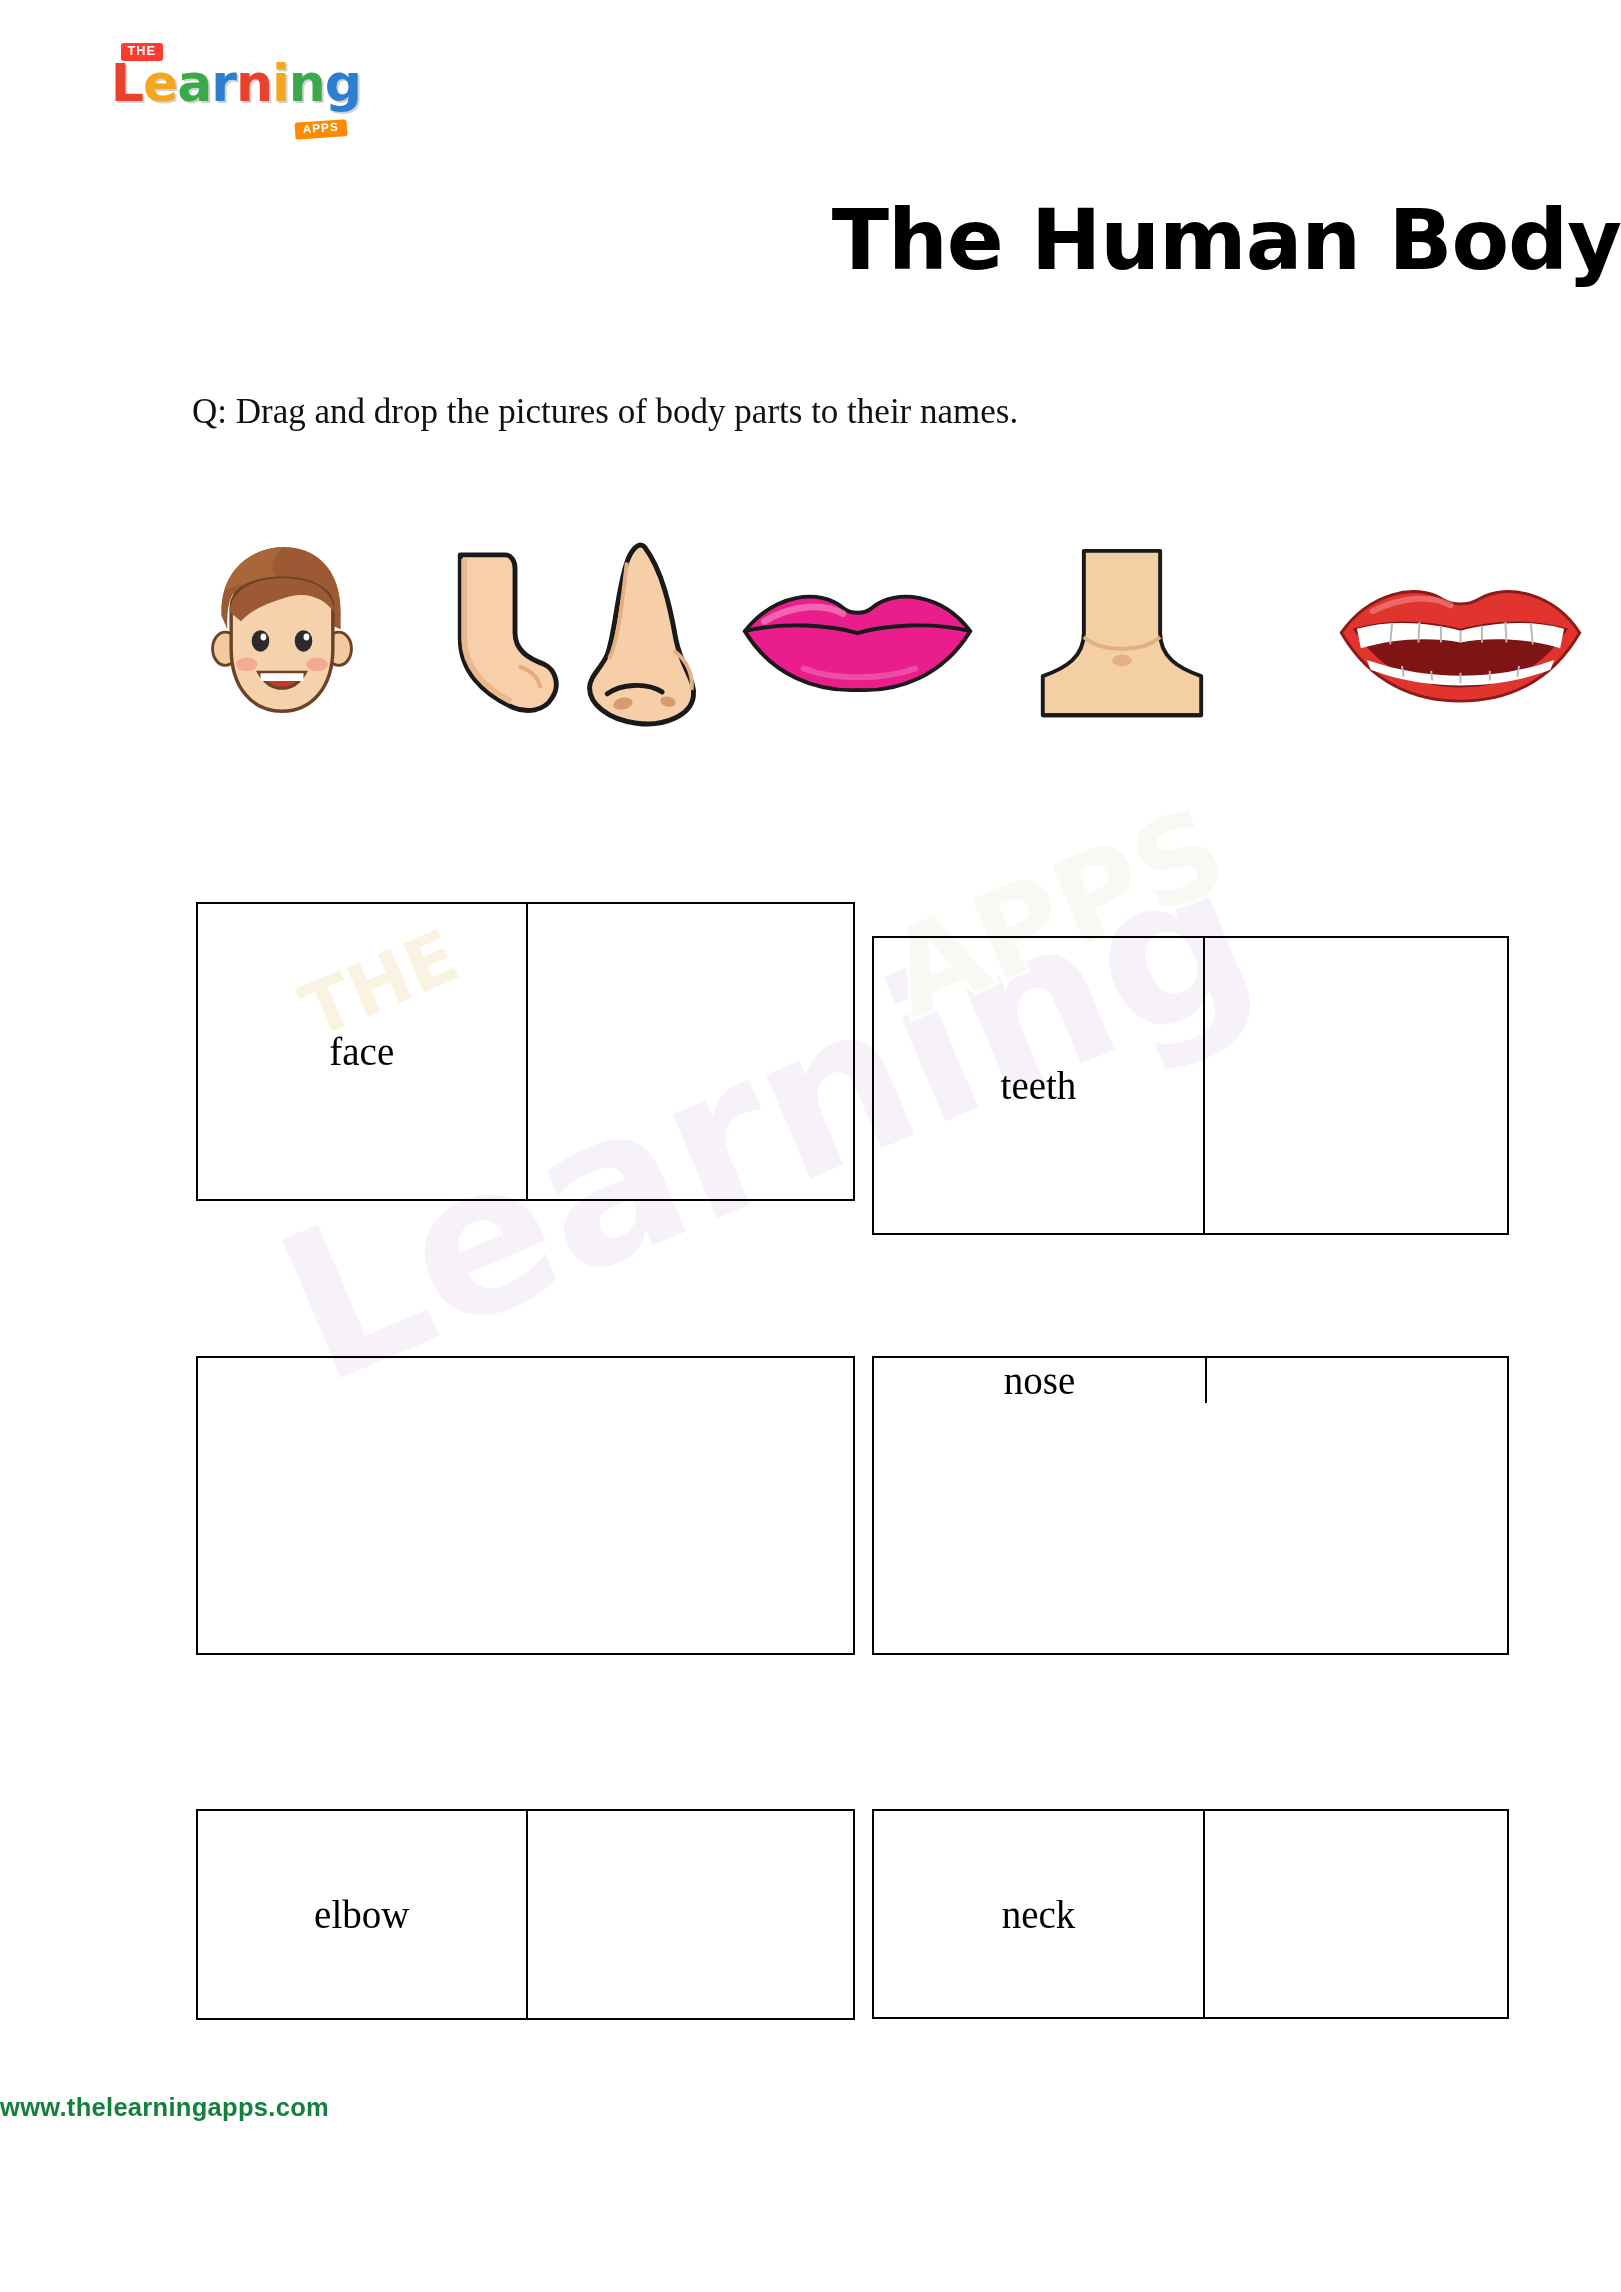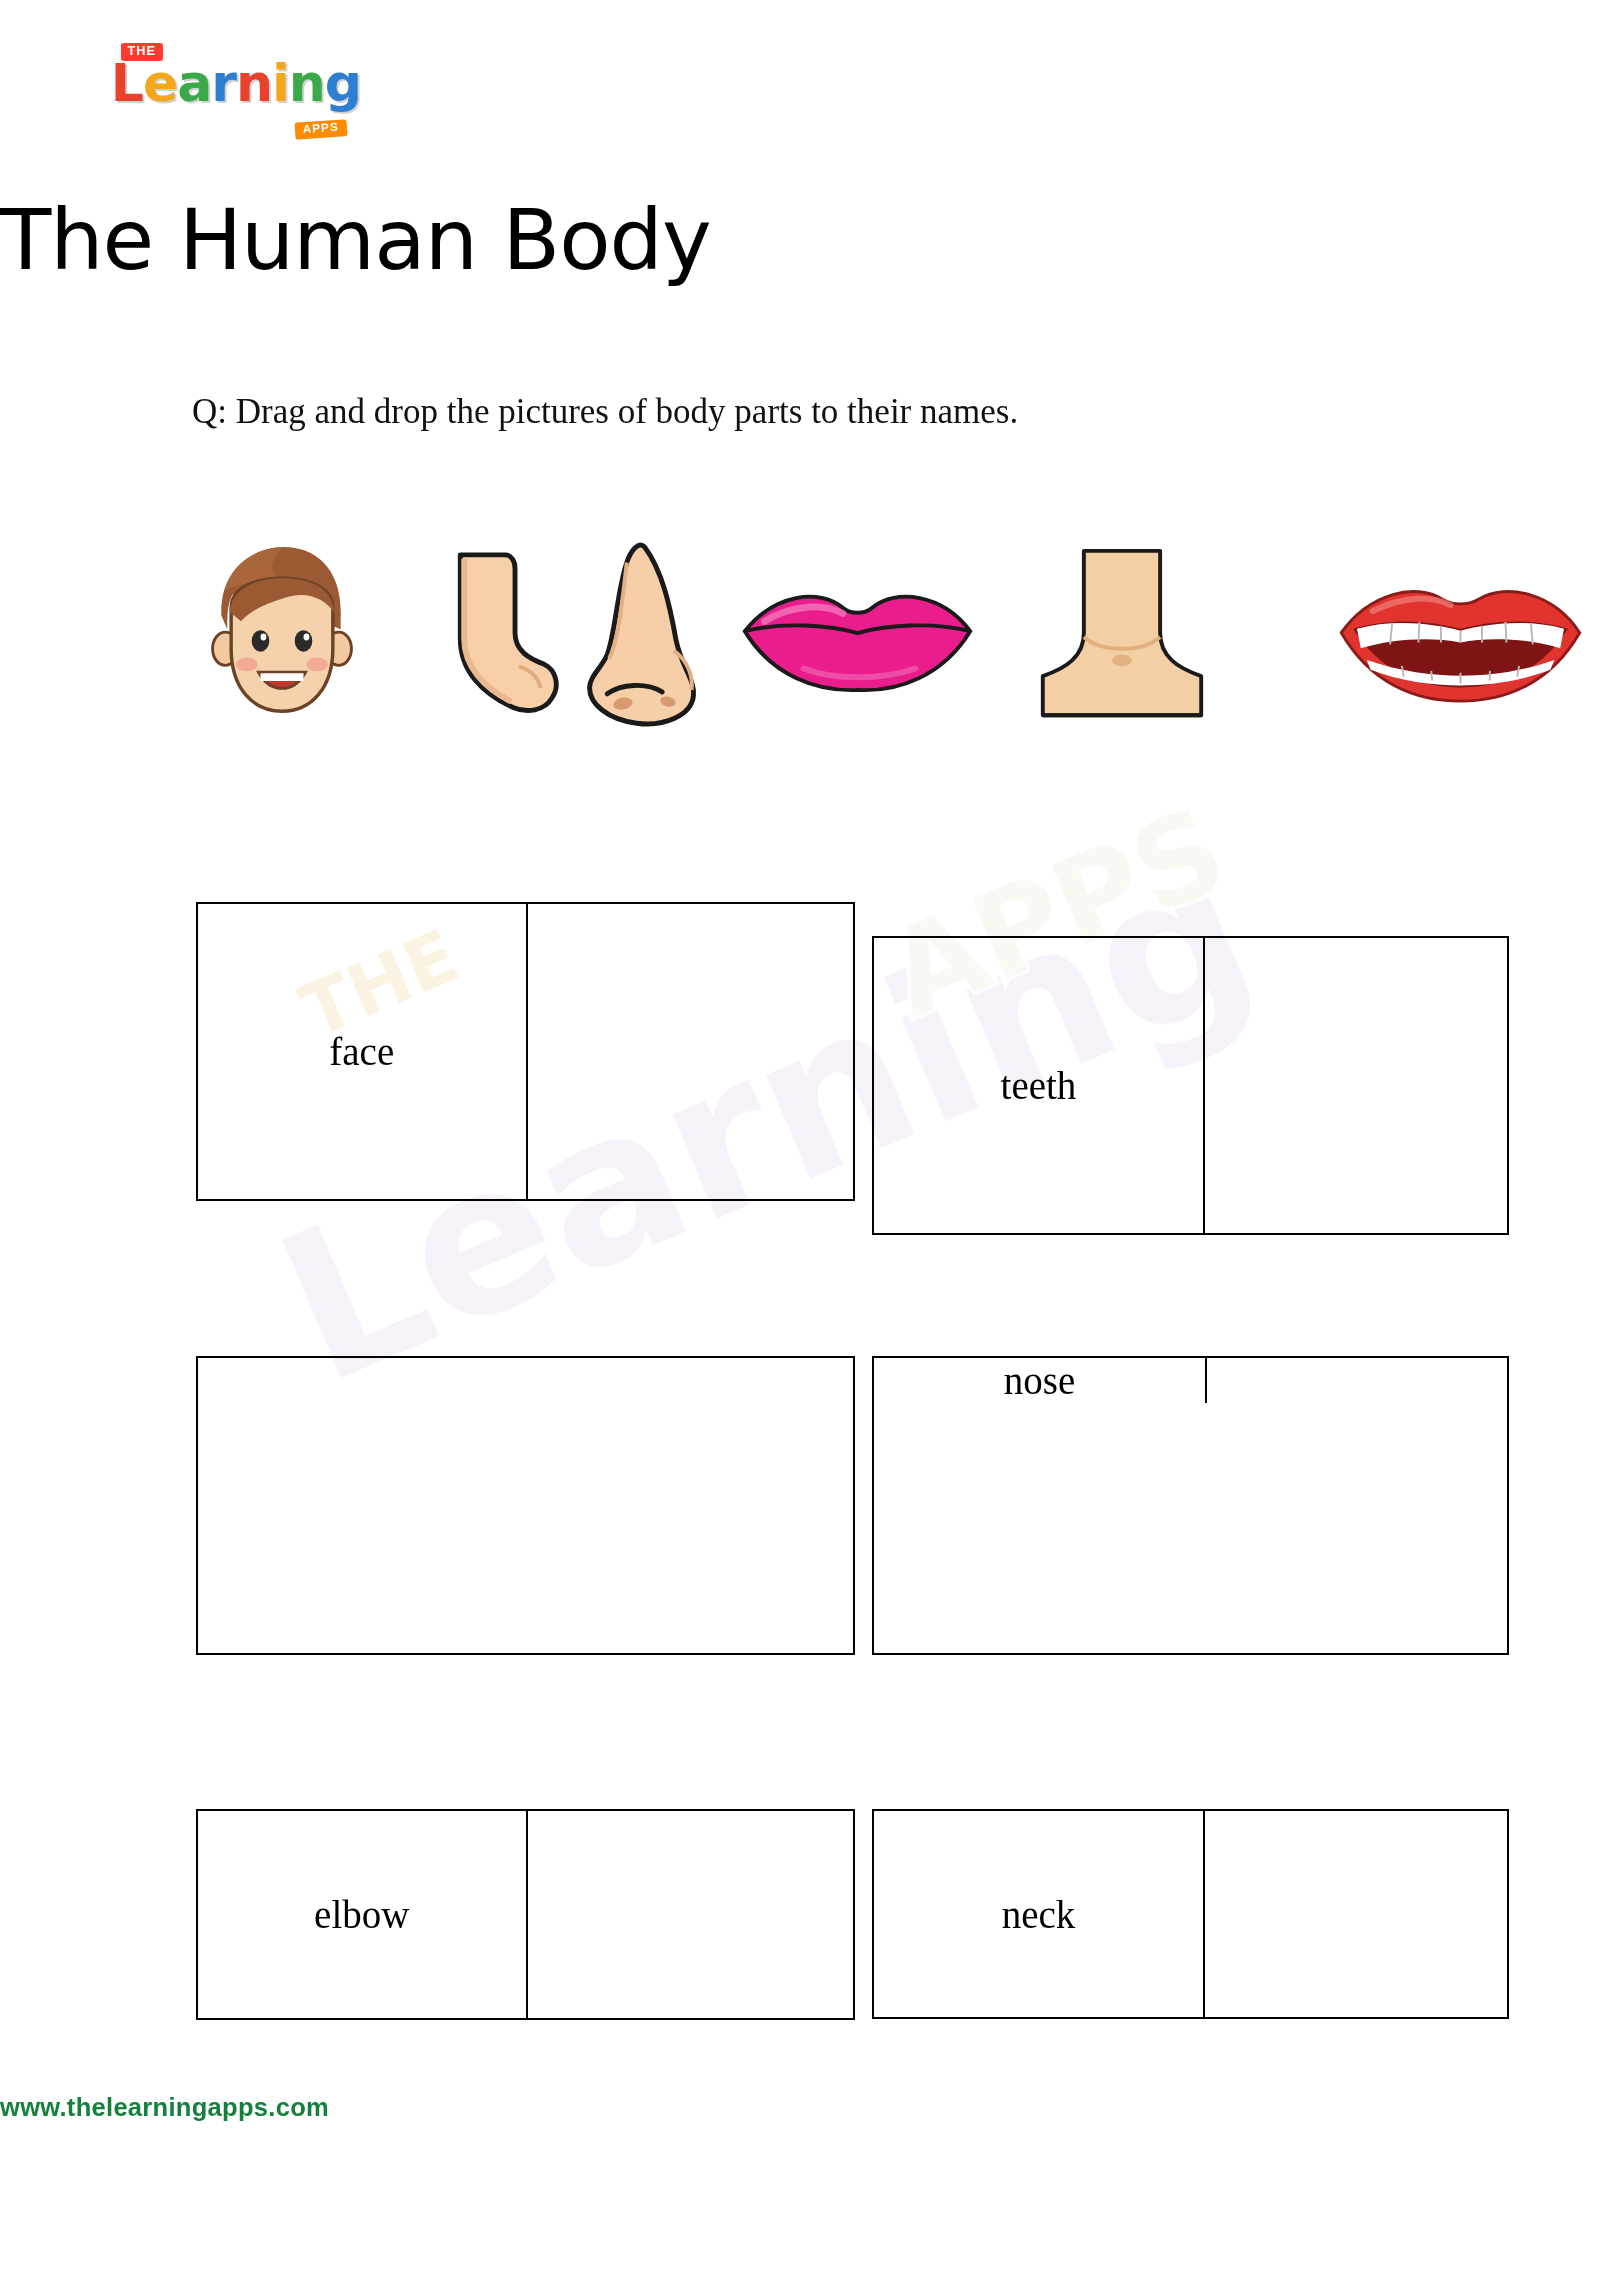--- a/index.html
+++ b/index.html
@@ -68,23 +68,23 @@
     line-height: 1;
     transform: rotate(-4deg);
   }
 
   
   .page-title {
     position: absolute;
     left: 0;
     top: 191px;
     width: 100%;
-    text-align: left;
+    text-align: right;
     font-family: "DejaVu Sans", sans-serif;
-    font-weight: normal;
+    font-weight: bold;
     font-size: 84px;
     letter-spacing: -1px;
     color: #000000;
   }
 
   .question {
     position: absolute;
     left: 192px;
     top: 392px;
     font-family: "Liberation Serif", serif;

